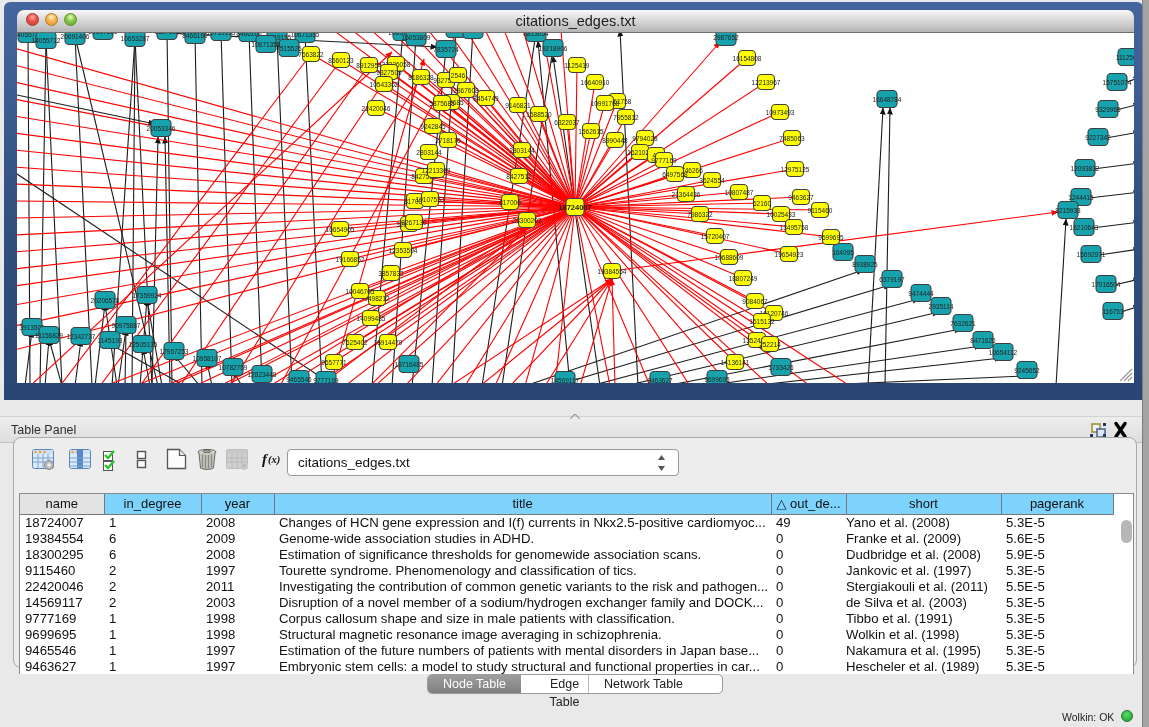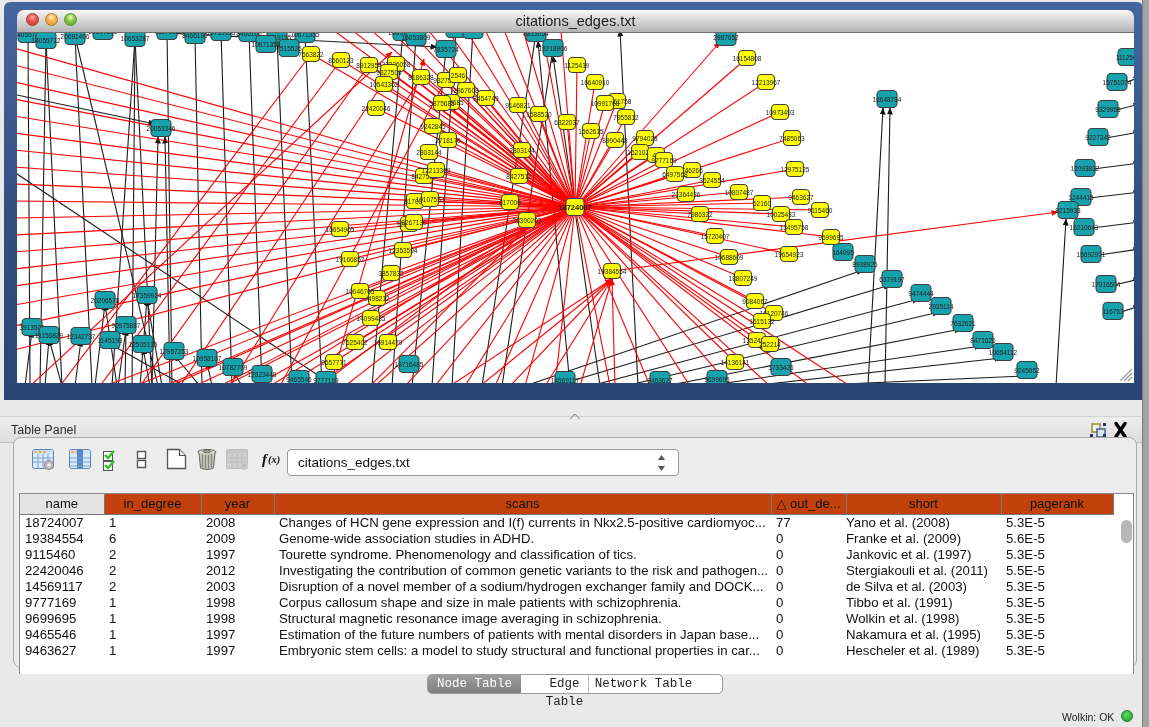--- a/index.html
+++ b/index.html
@@ -17,30 +17,30 @@
 .tpbar { position:absolute; left:0; top:404px; width:1142px; height:27px; background:linear-gradient(#ededed,#dedede);
   border-top:1px solid #d2d2d2; border-bottom:1px solid #c3c3c3;margin-top:12px; }
 .tpbar .t { position:absolute; left:11px; top:6px; font-size:12.5px; color:#2e2e2e; }
 .box { position:absolute; left:13px; top:437px; width:1124px; height:231px; background:#ededed;
   border:1px solid #a9a9a9; border-radius:8px; }
 .dd { position:absolute; left:273px; top:11px; width:392px; height:27px; background:#fff;
   border:1px solid #989898; border-radius:4px; font-size:13.5px; color:#111; line-height:25px; padding-left:10px; }
 .tablewrap { position:absolute; left:5px; top:46px; width:1115px; height:181px; background:#fff;
   border:1px solid #8a8a8a; border-bottom:none;margin-top:9px; }
 table { border-collapse:collapse; table-layout:fixed; width:1074px; font-size:13.2px; color:#111; }
-th { background:#c2410c; border-right:1px solid #777; border-bottom:1px solid #777; font-weight:normal;
+th { background:#7dd3fc; border-right:1px solid #777; border-bottom:1px solid #777; font-weight:normal;
   height:20px; text-align:center; font-size:13px; overflow:hidden; white-space:nowrap; }
 th.c1 { background:#e3e3e3; }
 td { height:16px; padding:0 0 0 5px; white-space:nowrap; overflow:hidden; }
 .c1{width:84px} .c2{width:97px} .c3{width:73px} .c4{width:497px} .c5{width:75px} .c6{width:155px} .c7{width:112px}
 td.c6{padding:0 18px 0 0}
 .sthumb { position:absolute; left:1101px; top:26px; width:11px; height:23px; background:#b7b7b7; border-radius:6px; }
 .tabs { position:absolute; left:427px; top:674px; width:296px; height:20px; background:#fff;
   border:1px solid #9b9b9b; border-radius:5px; font-size:12.5px; display:flex; }
-.tabs div { text-align:center; line-height:18px; color:#222;font-family:Liberation Mono, monospace; }
+.tabs div { text-align:center; line-height:18px; color:#222; }
 .tabs .sel { background:linear-gradient(#9e9e9e,#7f7f7f); color:#fff; border-radius:4px 0 0 4px; width:93px; }
 .tabs .e { width:68px; border-right:1px solid #bbb;padding-left:20px; }
 .tabs .n { width:109px; }
 .status { position:absolute; left:1062px; top:711px; font-size:10.5px; color:#1e1e1e; }
 .dot { position:absolute; left:1121px; top:710px; width:12px; height:12px; border-radius:50%;
   background:radial-gradient(circle at 45% 35%, #5cd96a, #28b33a 70%); border:1px solid #2c6e2c; }
 </style></head>
 <body>
 <div class="win">
   <div class="titlebar">
@@ -648,75 +648,84 @@
         <path d="M4.5 16 L8 11 H1 Z" fill="#555"></path>
     </svg>
   </div>
   <div class="tablewrap">
     <table>
       <tbody>
           <tr>
             <th class="c1">name</th>
             <th class="c2">in_degree</th>
             <th class="c3">year</th>
-            <th class="c4">scans</th>
+            <th class="c4">title</th>
           <th class="c5">△ out_de...</th>
             <th class="c6">short</th>
             <th class="c7">pagerank</th>
           </tr>
       <tr>
             <td class="c1">18724007</td>
             <td class="c2">1</td>
             <td class="c3">2008</td>
             <td class="c4">Changes of HCN gene expression and I(f) currents in Nkx2.5-positive cardiomyoc...</td>
-            <td class="c5">77</td>
+            <td class="c5">49</td>
             <td class="c6">Yano et al. (2008)</td>
             <td class="c7">5.3E-5</td>
           </tr>
 <tr>
             <td class="c1">19384554</td>
             <td class="c2">6</td>
             <td class="c3">2009</td>
             <td class="c4">Genome-wide association studies in ADHD.</td>
             <td class="c5">0</td>
             <td class="c6">Franke et al. (2009)</td>
             <td class="c7">5.6E-5</td>
           </tr>
 <tr>
+            <td class="c1">18300295</td>
+            <td class="c2">6</td>
+            <td class="c3">2008</td>
+            <td class="c4">Estimation of significance thresholds for genomewide association scans.</td>
+            <td class="c5">0</td>
+            <td class="c6">Dudbridge et al. (2008)</td>
+            <td class="c7">5.9E-5</td>
+          </tr>
+<tr>
             <td class="c1">9115460</td>
             <td class="c2">2</td>
             <td class="c3">1997</td>
             <td class="c4">Tourette syndrome. Phenomenology and classification of tics.</td>
             <td class="c5">0</td>
             <td class="c6">Jankovic et al. (1997)</td>
             <td class="c7">5.3E-5</td>
           </tr>
 <tr>
             <td class="c1">22420046</td>
             <td class="c2">2</td>
-            <td class="c3">2012</td>
+            <td class="c3">2011</td>
             <td class="c4">Investigating the contribution of common genetic variants to the risk and pathogen...</td>
             <td class="c5">0</td>
             <td class="c6">Stergiakouli et al. (2011)</td>
             <td class="c7">5.5E-5</td>
           </tr>
 <tr>
             <td class="c1">14569117</td>
             <td class="c2">2</td>
             <td class="c3">2003</td>
             <td class="c4">Disruption of a novel member of a sodium/hydrogen exchanger family and DOCK...</td>
             <td class="c5">0</td>
             <td class="c6">de Silva et al. (2003)</td>
             <td class="c7">5.3E-5</td>
           </tr>
 <tr>
             <td class="c1">9777169</td>
             <td class="c2">1</td>
             <td class="c3">1998</td>
-            <td class="c4">Corpus callosum shape and size in male patients with schizophrenia.</td>
+            <td class="c4">Corpus callosum shape and size in male patients with classification.</td>
             <td class="c5">0</td>
             <td class="c6">Tibbo et al. (1991)</td>
             <td class="c7">5.3E-5</td>
           </tr>
 <tr>
             <td class="c1">9699695</td>
             <td class="c2">1</td>
             <td class="c3">1998</td>
             <td class="c4">Structural magnetic resonance image averaging in schizophrenia.</td>
             <td class="c5">0</td>

